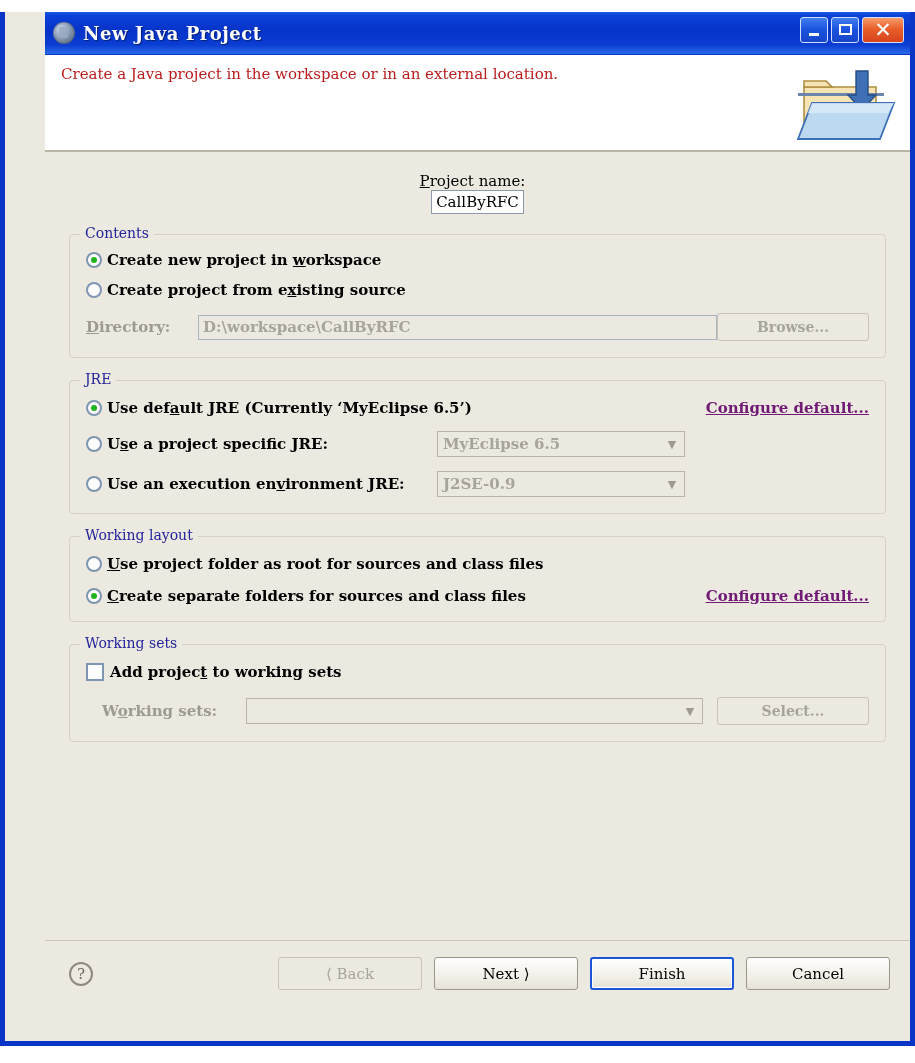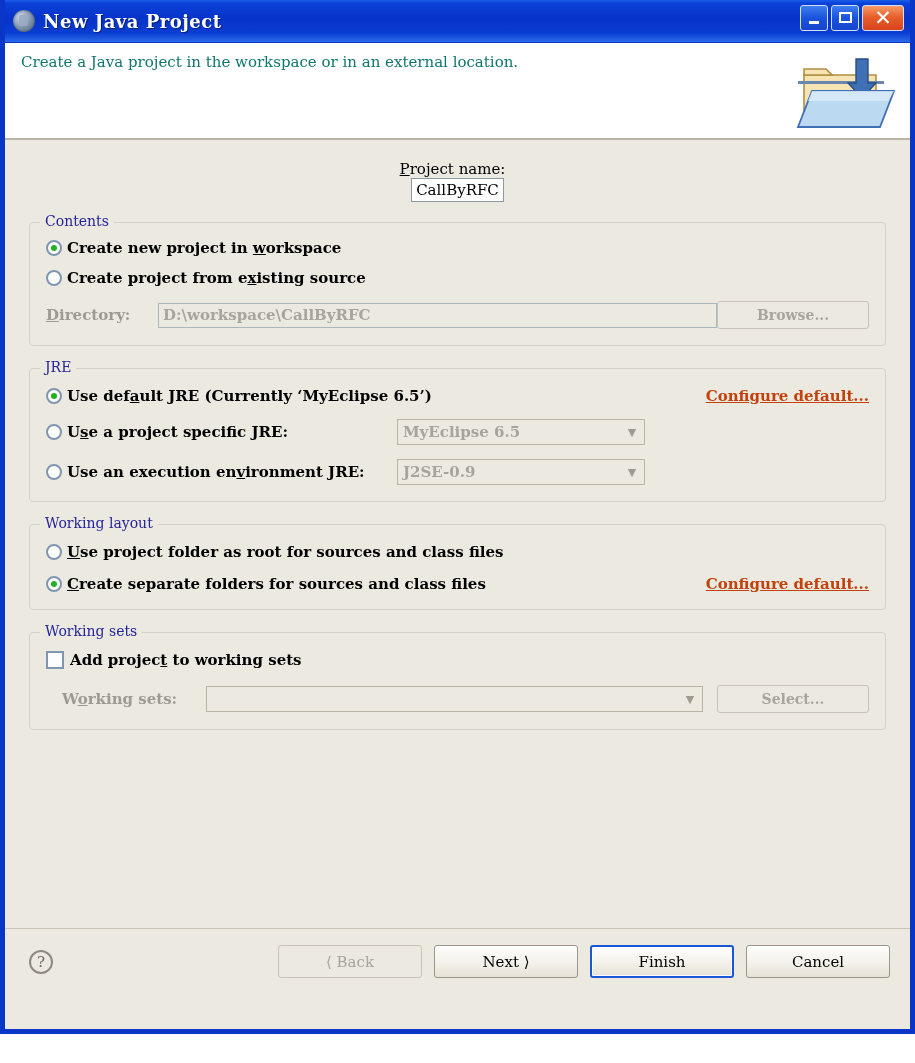--- a/index.html
+++ b/index.html
@@ -10,28 +10,29 @@
   body {
     width: 915px;
     height: 1063px;
     overflow: hidden;
     font-family: "DejaVu Serif", serif;
   }
 
   
   .window {
     position: absolute;
-    left: 0; top: 0;
+    left: 0; top: 12px;
     width: 915px; height: 1034px;
     box-sizing: border-box;
     background: #ece9e0;
     border-left: 5px solid #0a36c8;
     border-right: 5px solid #0a36c8;
     border-bottom: 5px solid #0a36c8;
     border-top: 0;
+    padding-left: 40px;
   }
 
   
   .titlebar {
     position: relative;
     height: 42px;
     background: linear-gradient(to bottom,
         #1a5ee8 0%, #0b41d8 8%, #0733c9 45%, #0a3dd2 78%, #2a6ae8 100%);
     display: flex;
     align-items: center;
@@ -120,21 +121,21 @@
   .banner-title {
     font-family: "DejaVu Serif", serif;
     font-size: 16px;
     color: #000000;
     margin: 0 0 6px 0;
     white-space: nowrap;
   }
   .banner-sub {
     font-family: "DejaVu Serif", serif;
     font-size: 15px;
-    color: #0f766e;
+    color: #b91c1c;
     margin-left: 8px;
     white-space: nowrap;
   }
   .banner-icon {
     position: absolute;
     right: 8px; top: 10px;
     width: 108px; height: 78px;
   }
 
   
@@ -233,21 +234,21 @@
     box-sizing: border-box;
     border: 2px solid #7f96b3;
     background: #fdfdfd;
     flex: 0 0 auto;
     margin-right: 6px;
   }
 
   .link {
     font-family: "DejaVu Serif", serif;
     font-size: 15px;
-    color: #c2410c;
+    color: #701a75;
     text-decoration: underline;
     white-space: nowrap;
     cursor: pointer;
   }
 
   
   .combo {
     border: 1px solid #b9b4a5;
     background: #ece9e0;
     height: 26px;

